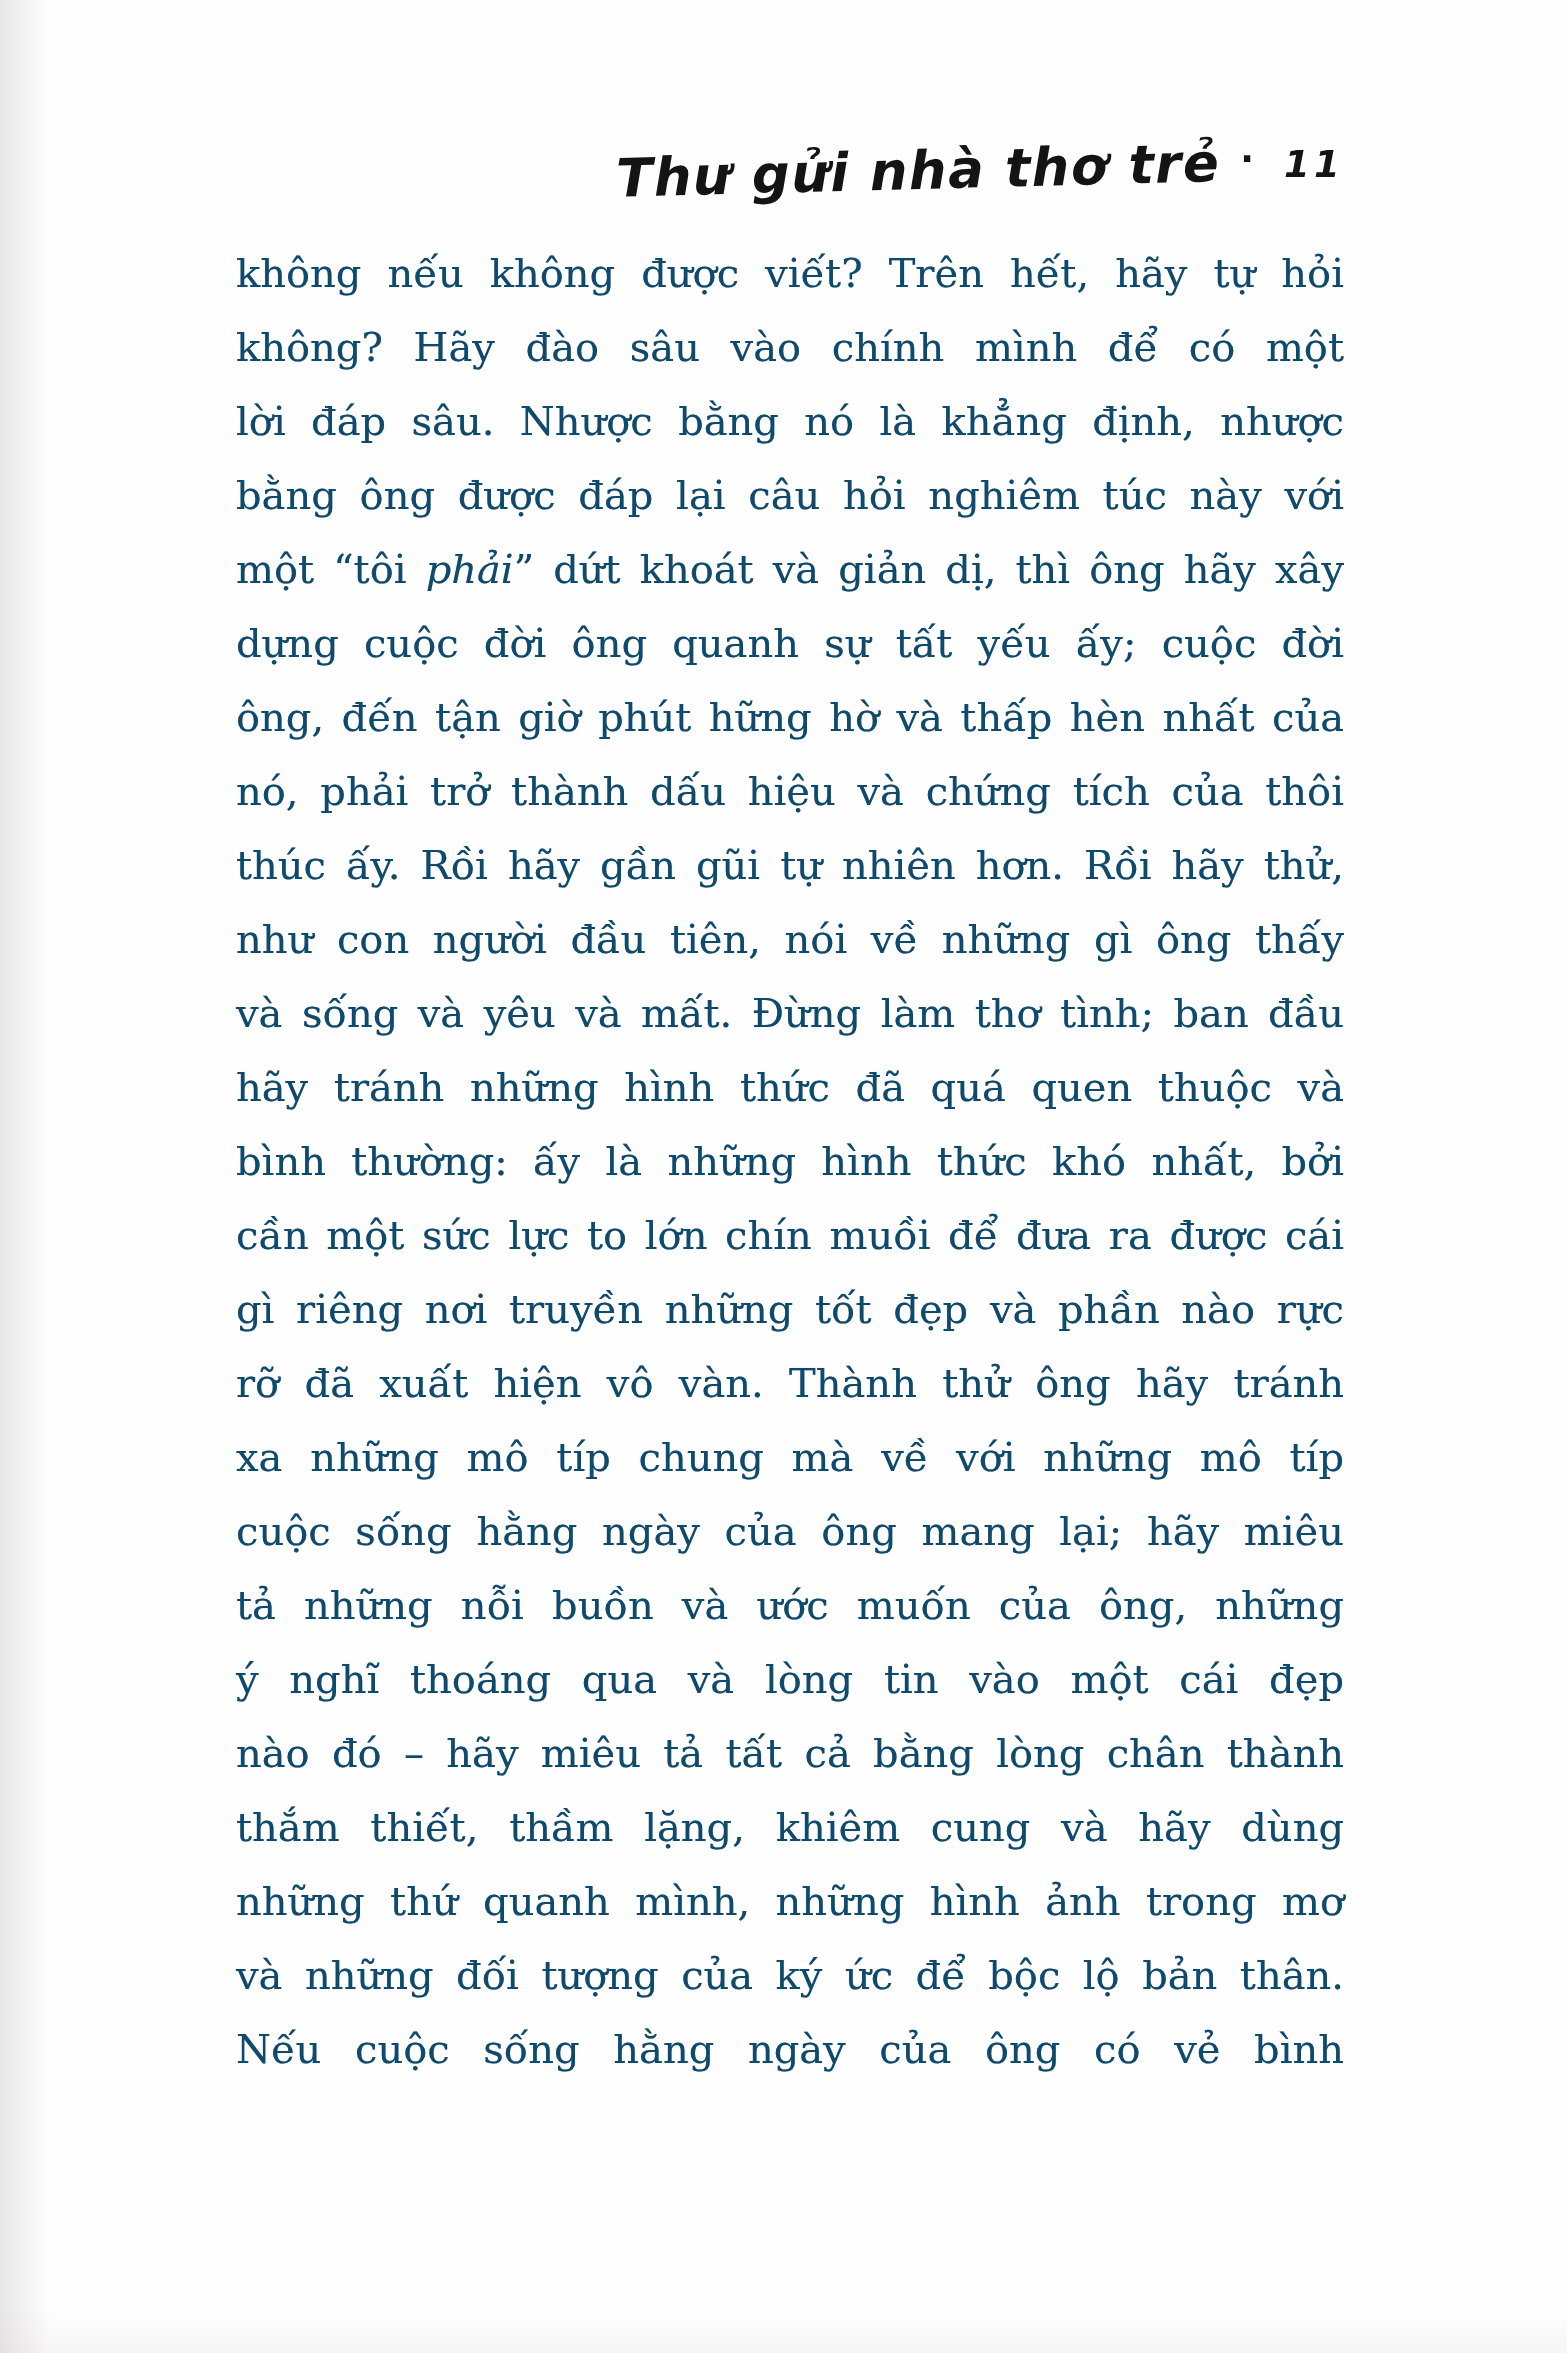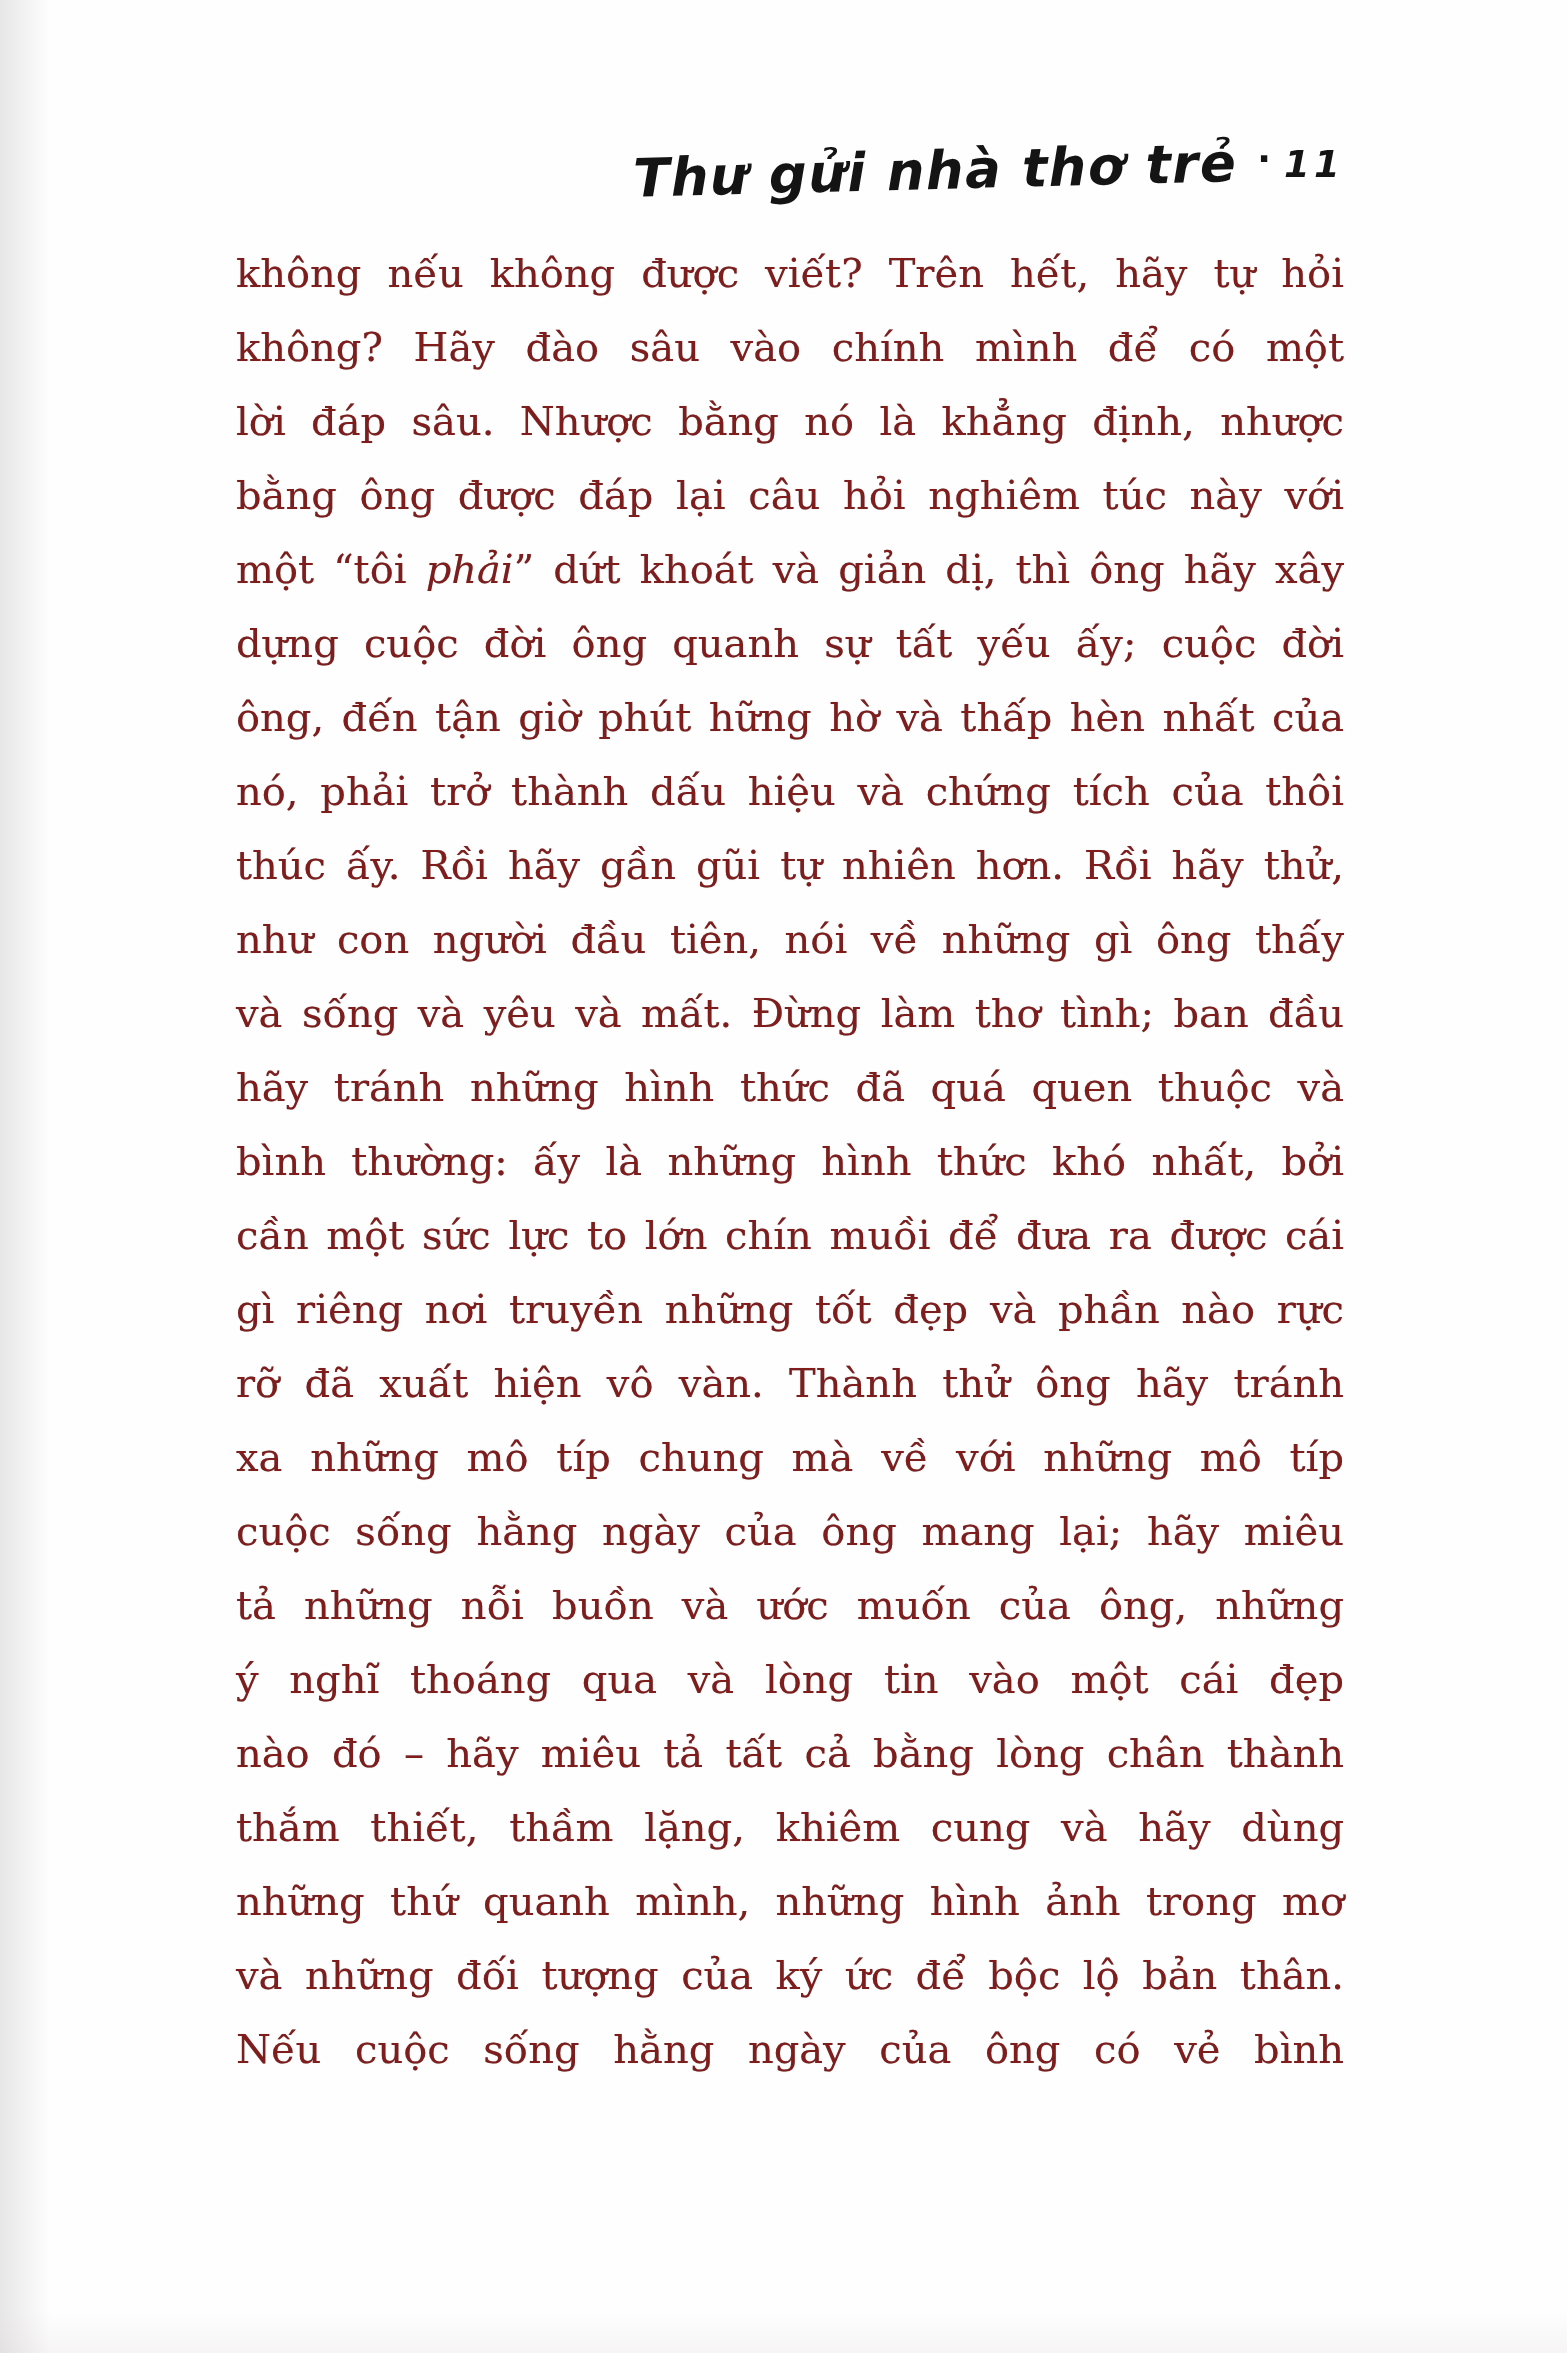--- a/index.html
+++ b/index.html
@@ -58,27 +58,28 @@
     margin: 0 13px 0 20px;
   }
   .header-page-number {
     display: inline-block;
     font-family: "DejaVu Sans", sans-serif;
     font-style: italic;
     font-weight: bold;
     font-size: 37px;
     letter-spacing: 4.3px;
     vertical-align: 4.3px;
+    margin-left: 17px;
   }
   .body-text {
     position: absolute;
     left: 236px;
     top: 236px;
     width: 1108px;
-    color: #7f1d1d;
+    color: #0c4a6e;
     font-size: 40px;
     text-shadow: 0 0 0.7px rgba(20,20,20,0.45);
   }
   .line {
     height: 74px;
     line-height: 74px;
     text-align: justify;
     text-align-last: justify;
     white-space: normal;
   }

